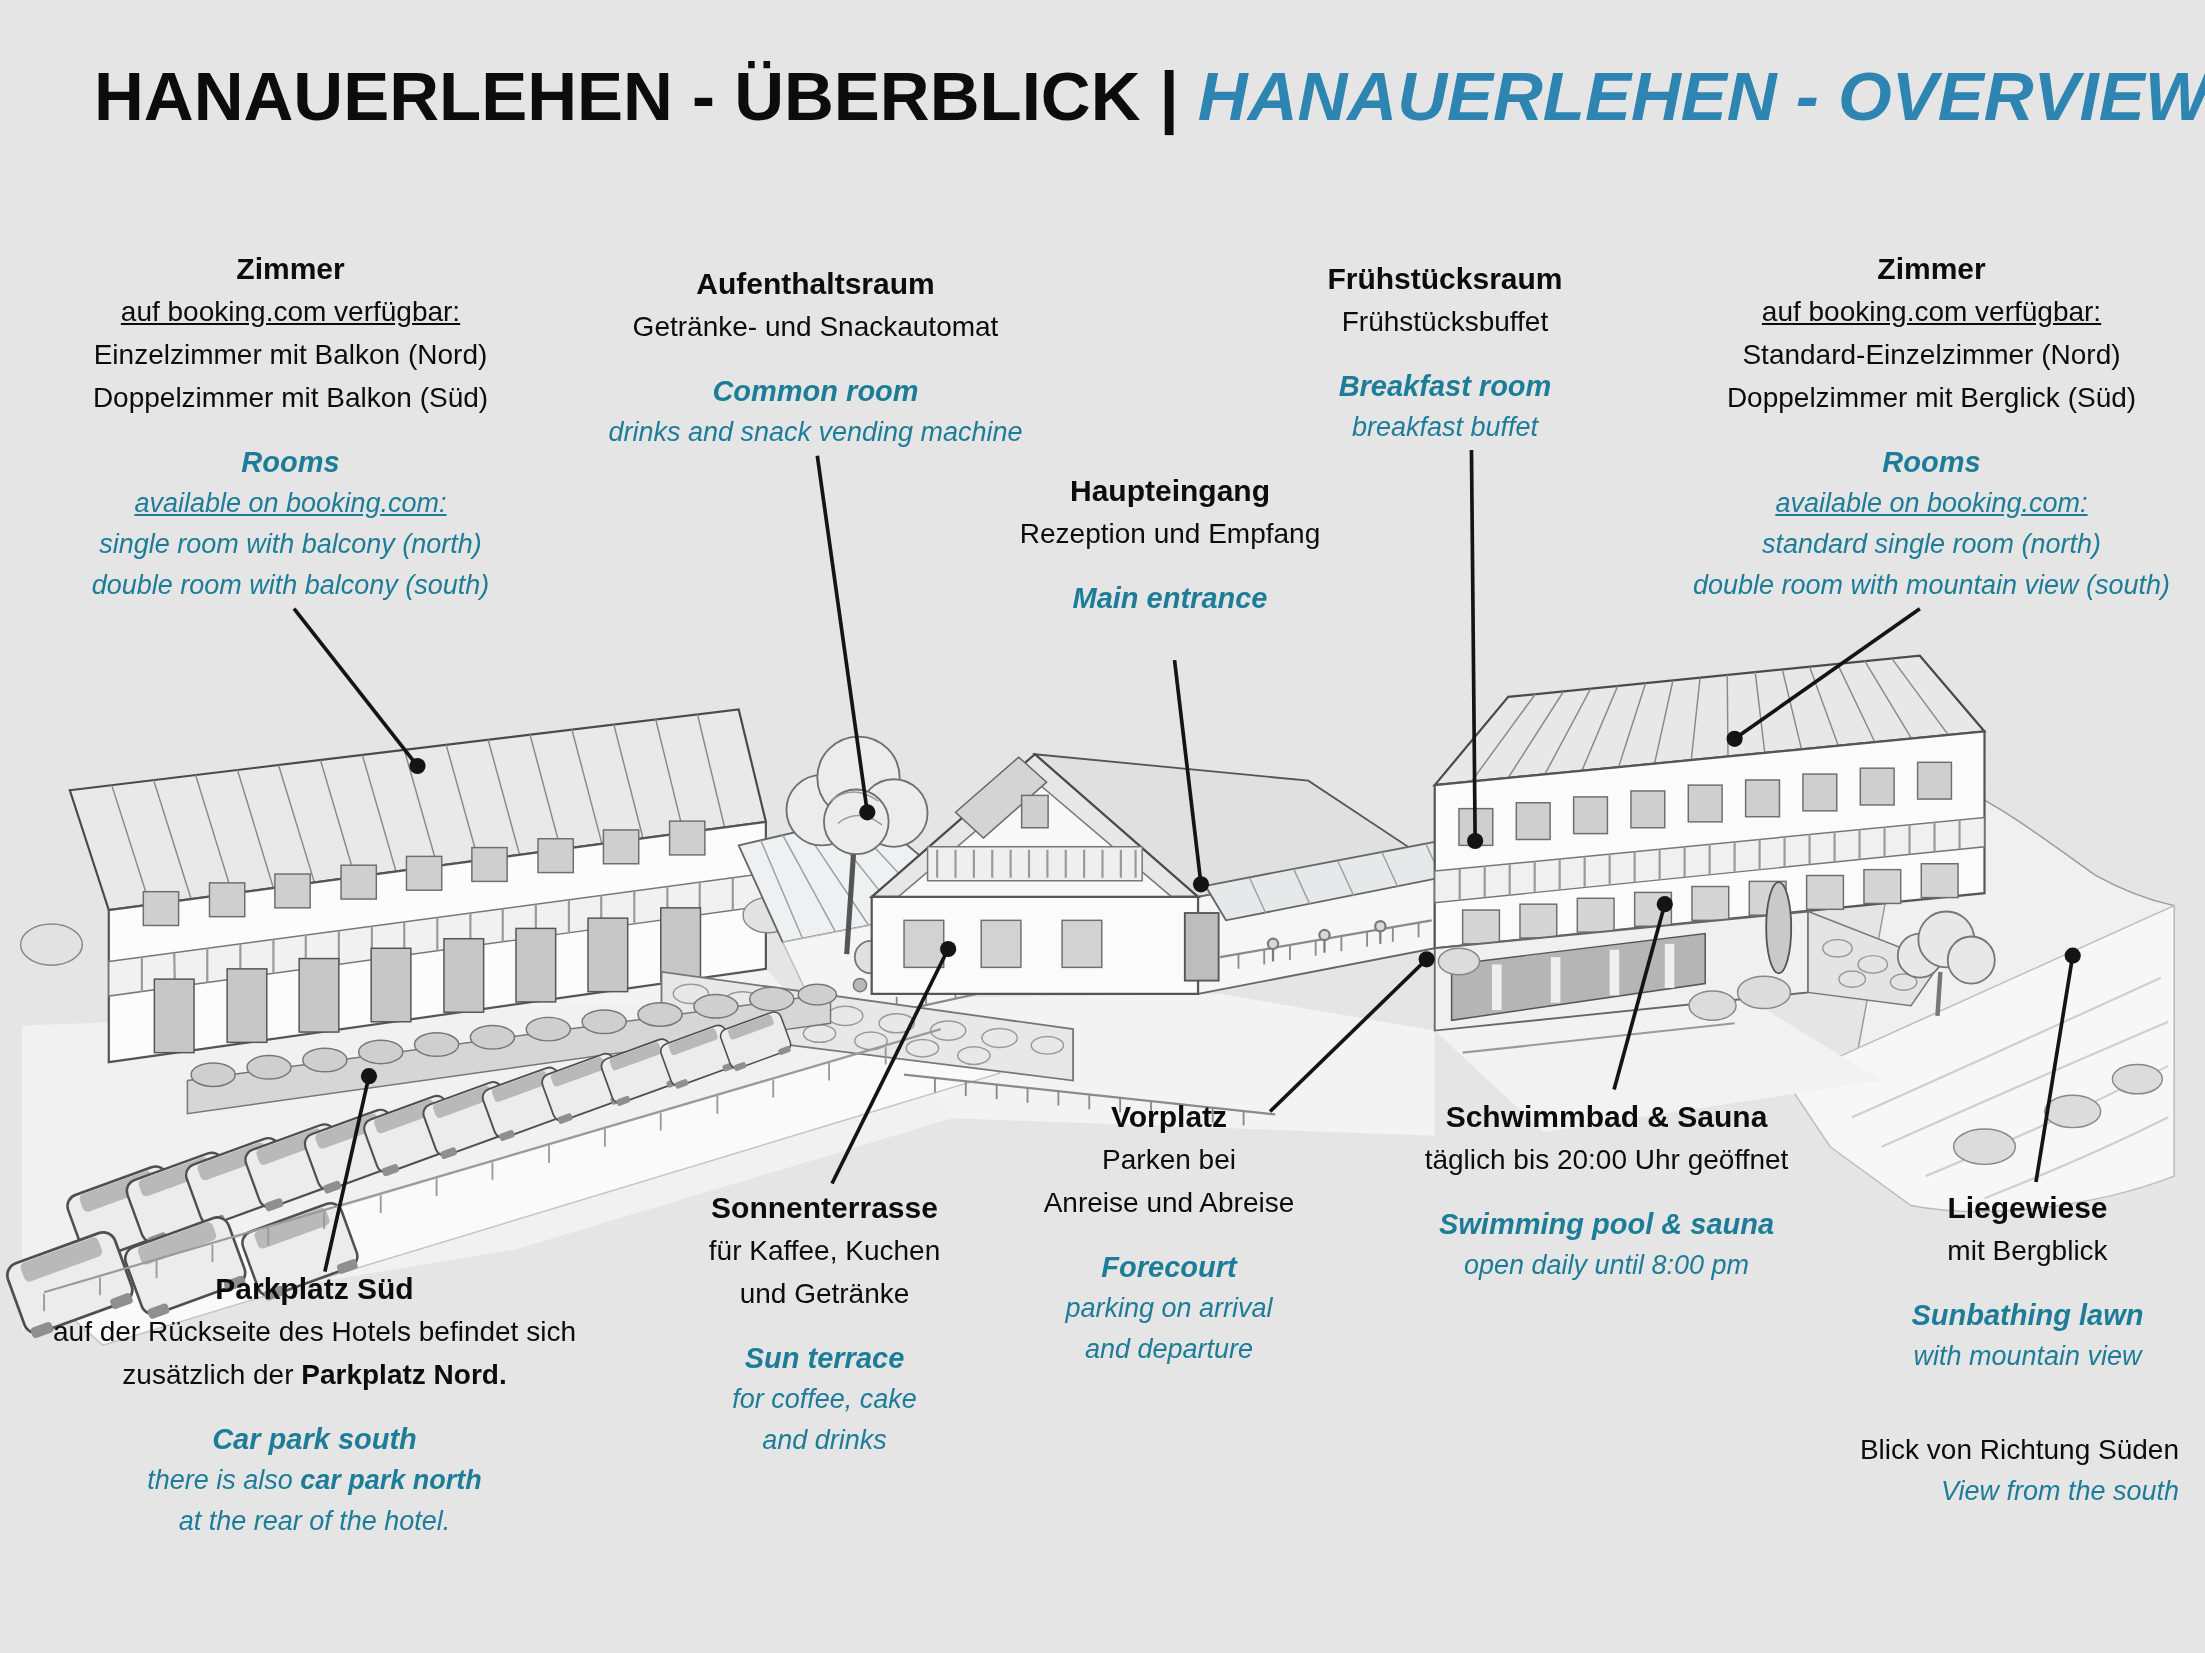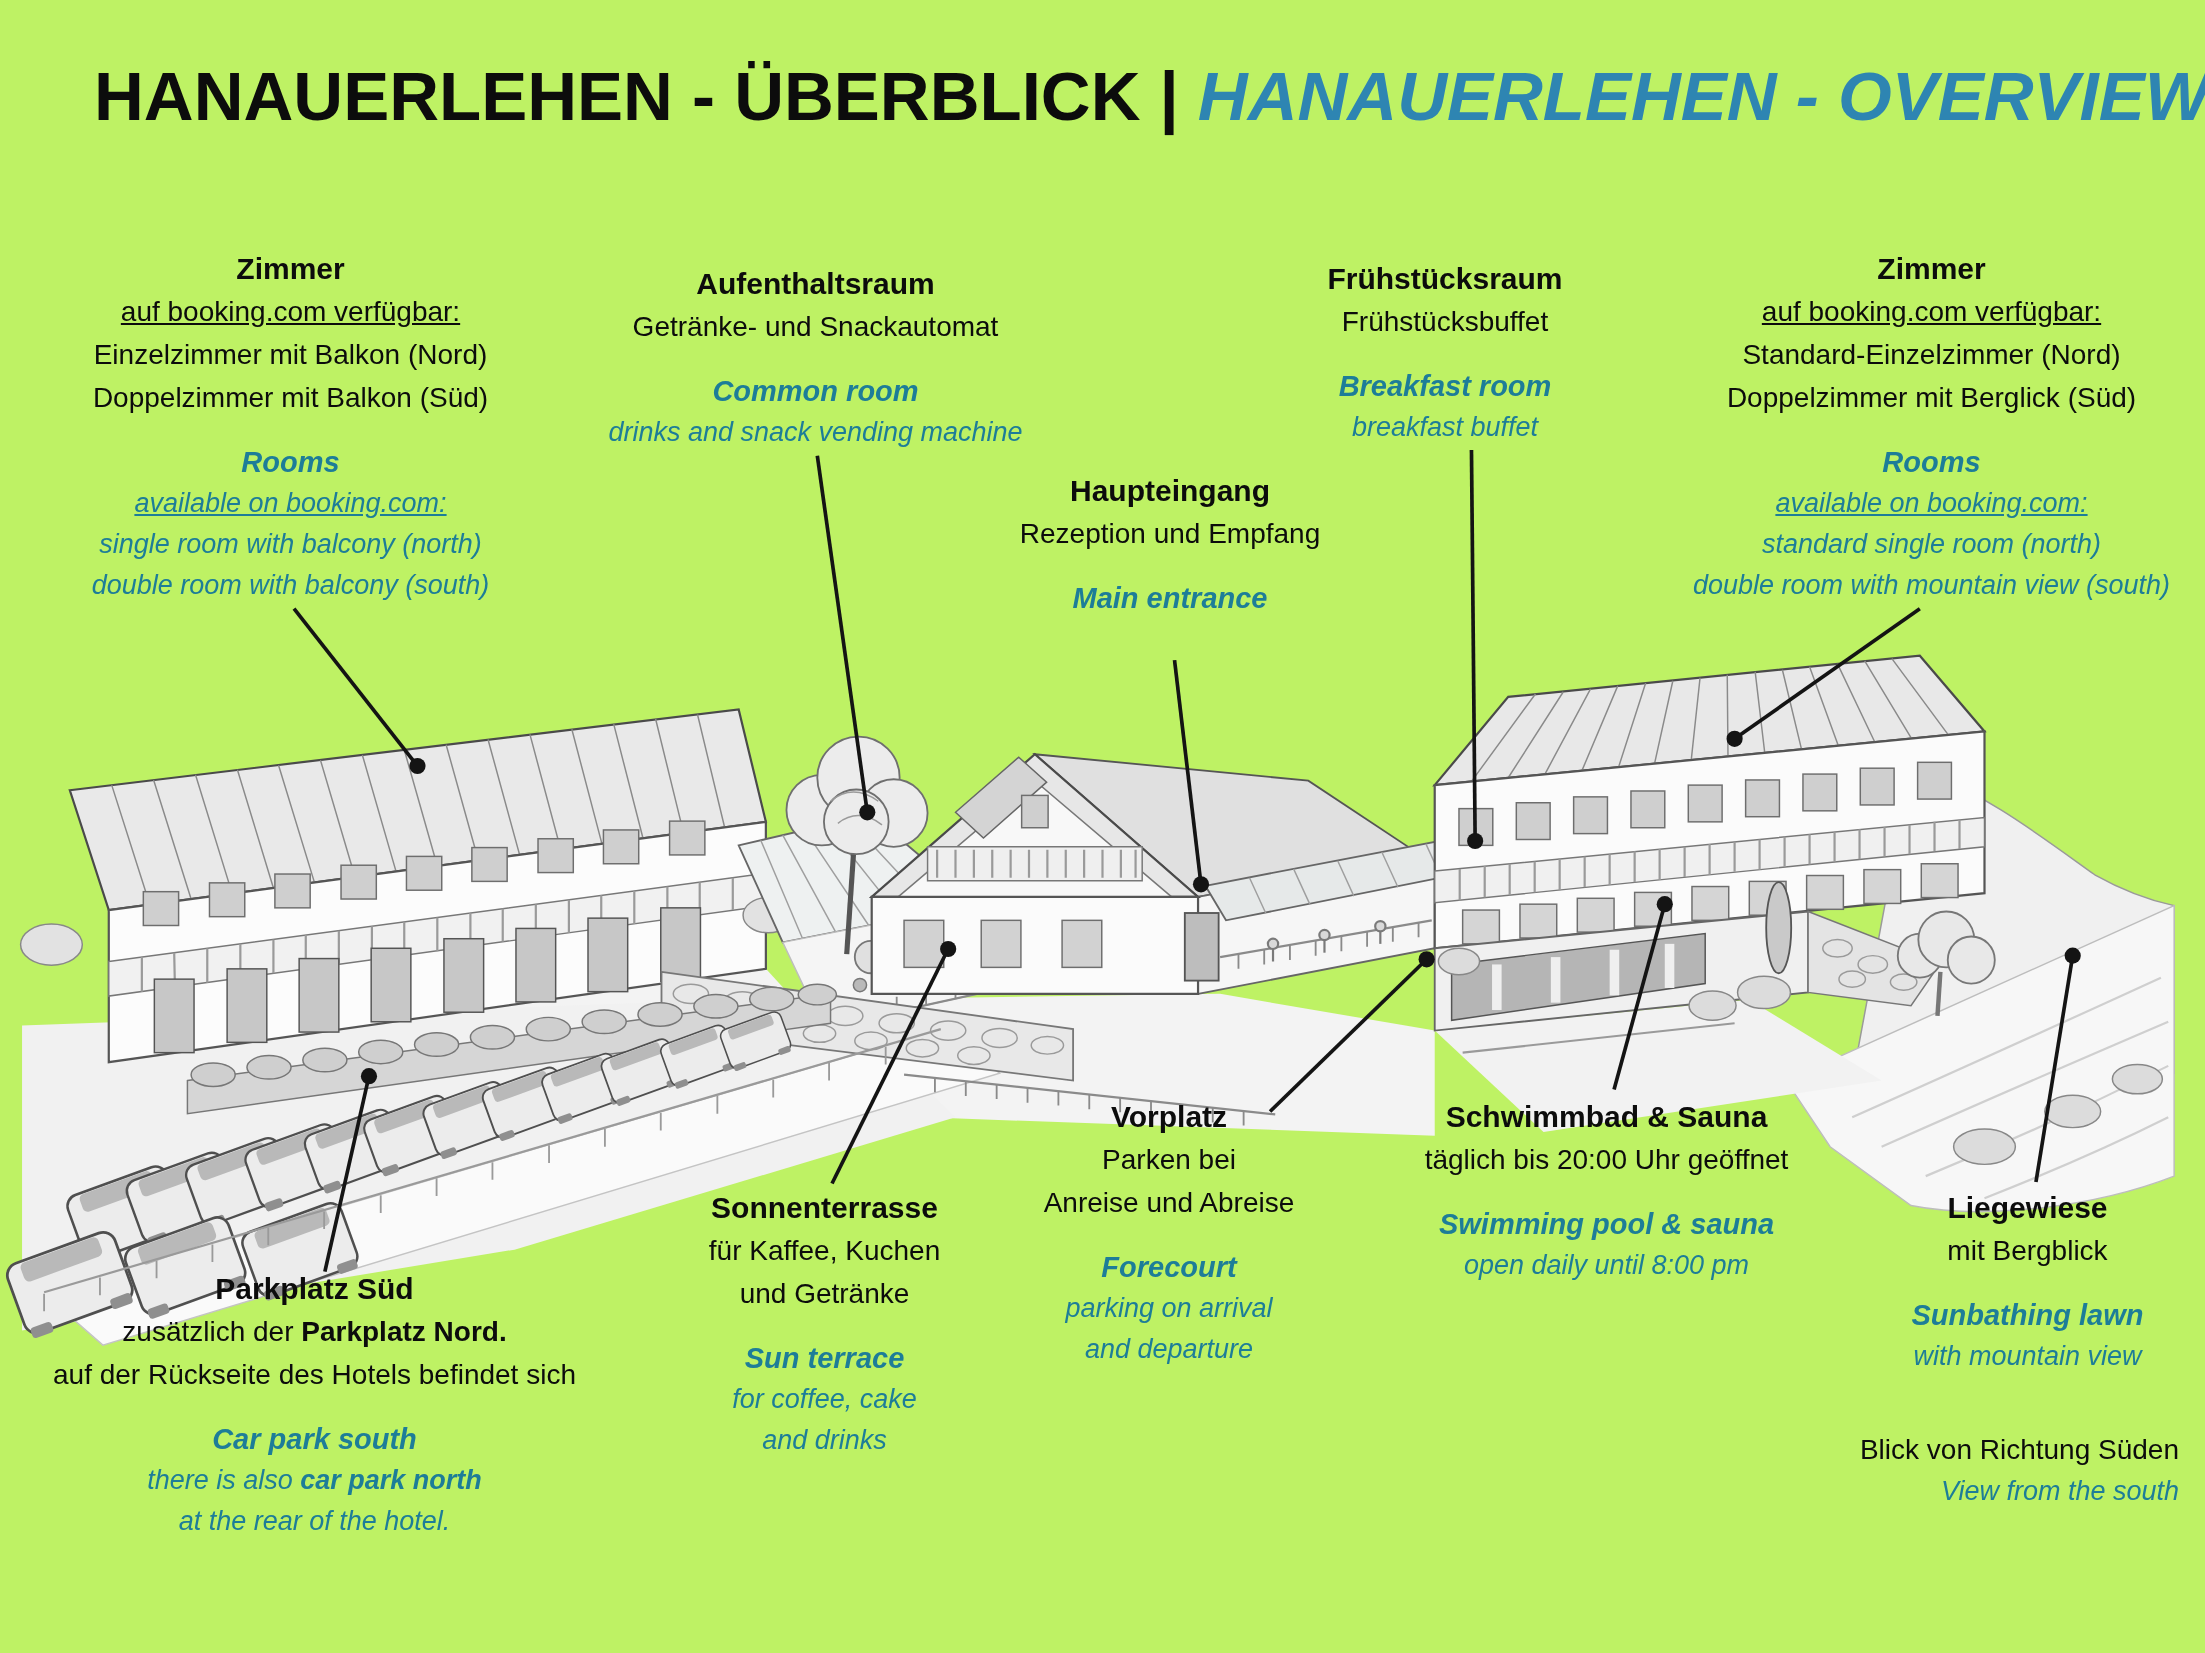--- a/index.html
+++ b/index.html
@@ -1,16 +1,16 @@
 <!DOCTYPE html>
 <html style="font-size:11.8px"><head>
 <meta charset="utf-8">
 <style>
   html,body{margin:0;padding:0;background:#ffffff;}
-  .page{position:relative;width:2205px;height:1654px;background:#bef264;overflow:hidden;
+  .page{position:relative;width:2205px;height:1654px;background:#e5e5e5;overflow:hidden;
         font-family:"Liberation Sans","DejaVu Sans",sans-serif;}
   .title{position:absolute;left:94px;top:57px;white-space:nowrap;font-weight:700;
          font-size:69px;color:#0c0c0c;}
   .title .sep{display:inline-block;margin:0 19px;font-weight:700;}
   .title .en{color:#2e85b2;font-style:italic;}
   .lbl{position:absolute;text-align:center;}
   .de-t{font-weight:700;font-size:30px;line-height:43px;color:#0c0c0c;}
   .de-l{font-size:28px;line-height:43px;color:#0c0c0c;}
   .en-t{font-weight:700;font-style:italic;font-size:29px;line-height:41px;color:#1d7d98;margin-top:23px;}
   .en-l{font-style:italic;font-size:27px;line-height:41px;color:#1d7d98;}
@@ -410,22 +410,22 @@
     <div class="de-l">Standard-Einzelzimmer (Nord)</div>
     <div class="de-l">Doppelzimmer mit Berglick (Süd)</div>
     <div class="en-t">Rooms</div>
     <div class="en-l u">available on booking.com:</div>
     <div class="en-l">standard single room (north)</div>
     <div class="en-l">double room with mountain view (south)</div>
   </div>
 
   <div class="lbl" style="left:17px;top:1267px;width:595px;">
     <div class="de-t">Parkplatz Süd</div>
+    <div class="de-l">auf der Rückseite des Hotels befindet sich</div>
     <div class="de-l"><span>zusätzlich der </span><span class="b">Parkplatz Nord.</span></div>
-    <div class="de-l">auf der Rückseite des Hotels befindet sich</div>
     <div class="en-t">Car park south</div>
     <div class="en-l"><span>there is also </span><span class="b">car park north</span></div>
     <div class="en-l">at the rear of the hotel.</div>
   </div>
 
   <div class="lbl" style="left:663px;top:1186px;width:323px;">
     <div class="de-t">Sonnenterrasse</div>
     <div class="de-l">für Kaffee, Kuchen</div>
     <div class="de-l">und Getränke</div>
     <div class="en-t">Sun terrace</div>

